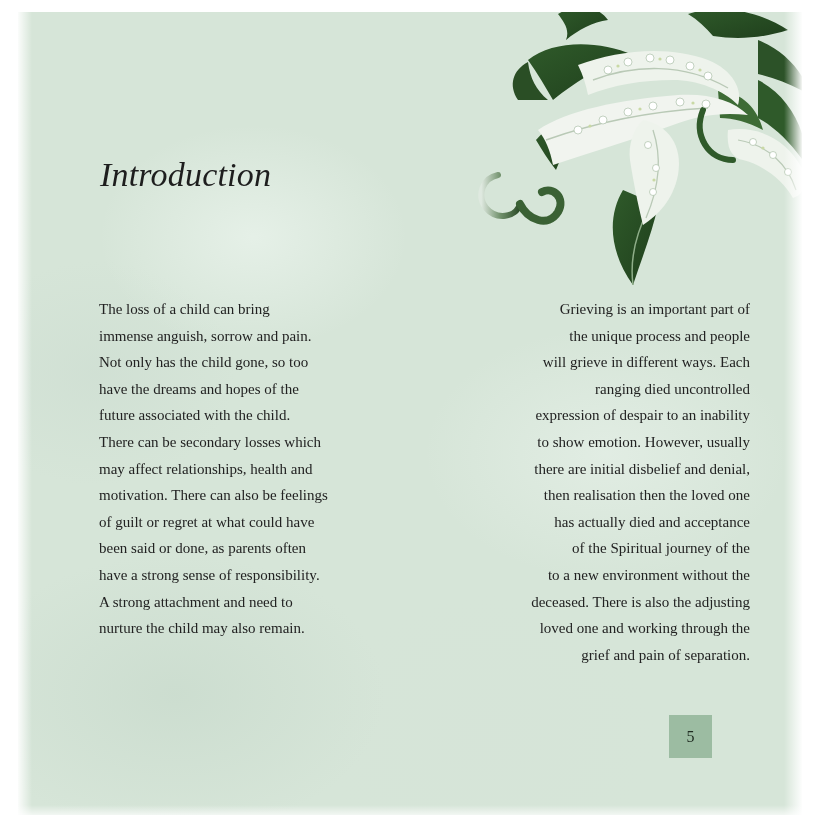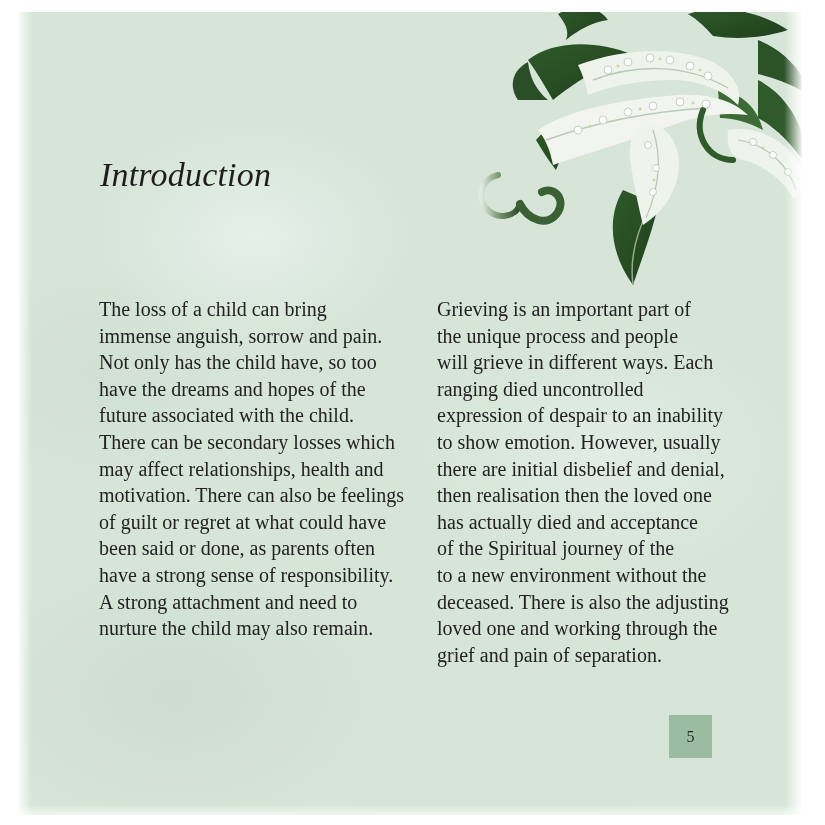--- a/index.html
+++ b/index.html
@@ -47,28 +47,28 @@
     font-weight: normal;
     font-size: 34px;
     color: #1e1e1e;
     letter-spacing: 0.2px;
   }
   .column {
     position: absolute;
     top: 284px;
     width: 300px;
     font-family: "Liberation Serif", "DejaVu Serif", serif;
-    font-size: 20px;
+    font-size: 15px;
     line-height: 26.6px;
     color: #222222;
     margin: 0;
   }
   .column .line { display: block; white-space: nowrap; }
   .col-left { left: 81px; }
-  .col-right { left: 419px; }
+  .col-right { left: 432px; text-align: right; }
   .page-number-box {
     position: absolute;
     left: 651px;
     top: 703px;
     width: 43px;
     height: 43px;
     background: #9cbca2;
     display: flex;
     align-items: center;
     justify-content: center;
@@ -162,21 +162,21 @@
       <circle cx="305" cy="148" r="1.6"></circle>
         <circle cx="196" cy="180" r="1.6"></circle>
     </g>
   </svg>
 
   <h1 class="title">Introduction</h1>
 
   <div class="column col-left">
     <span class="line">The loss of a child can bring</span>
     <span class="line">immense anguish, sorrow and pain.</span>
-    <span class="line">Not only has the child have, so too</span>
+    <span class="line">Not only has the child gone, so too</span>
     <span class="line">have the dreams and hopes of the</span>
     <span class="line">future associated with the child.</span>
     <span class="line">There can be secondary losses which</span>
     <span class="line">may affect relationships, health and</span>
     <span class="line">motivation. There can also be feelings</span>
     <span class="line">of guilt or regret at what could have</span>
     <span class="line">been said or done, as parents often</span>
     <span class="line">have a strong sense of responsibility.</span>
     <span class="line">A strong attachment and need to</span>
     <span class="line">nurture the child may also remain.</span>

